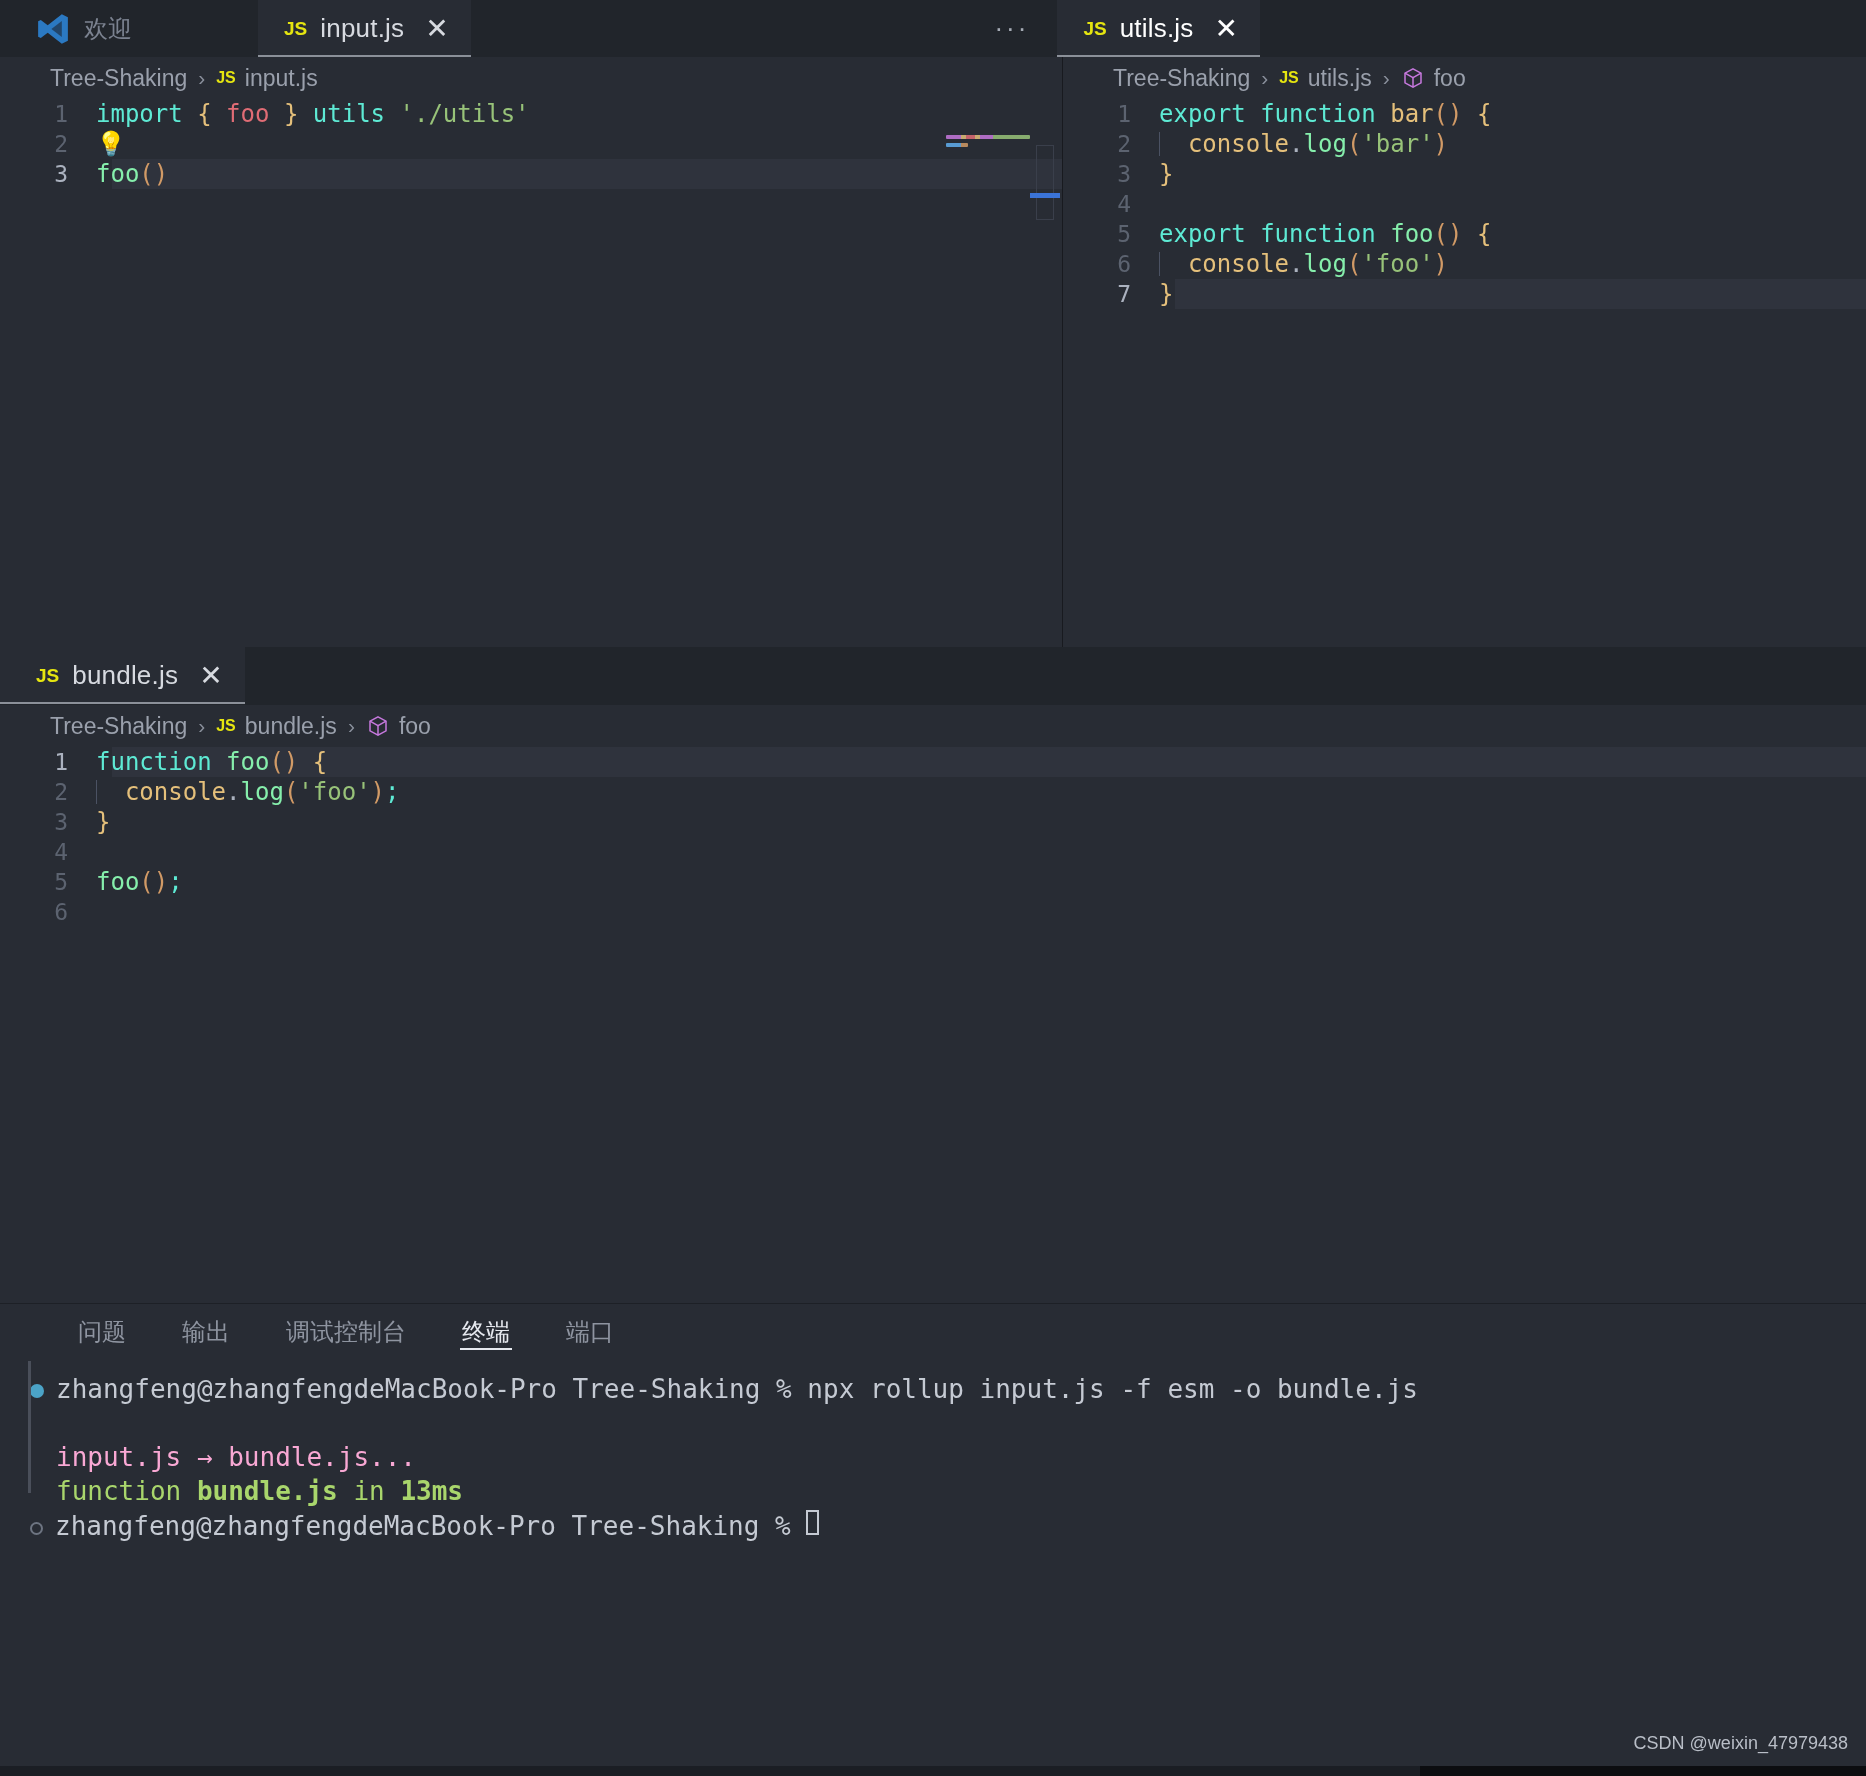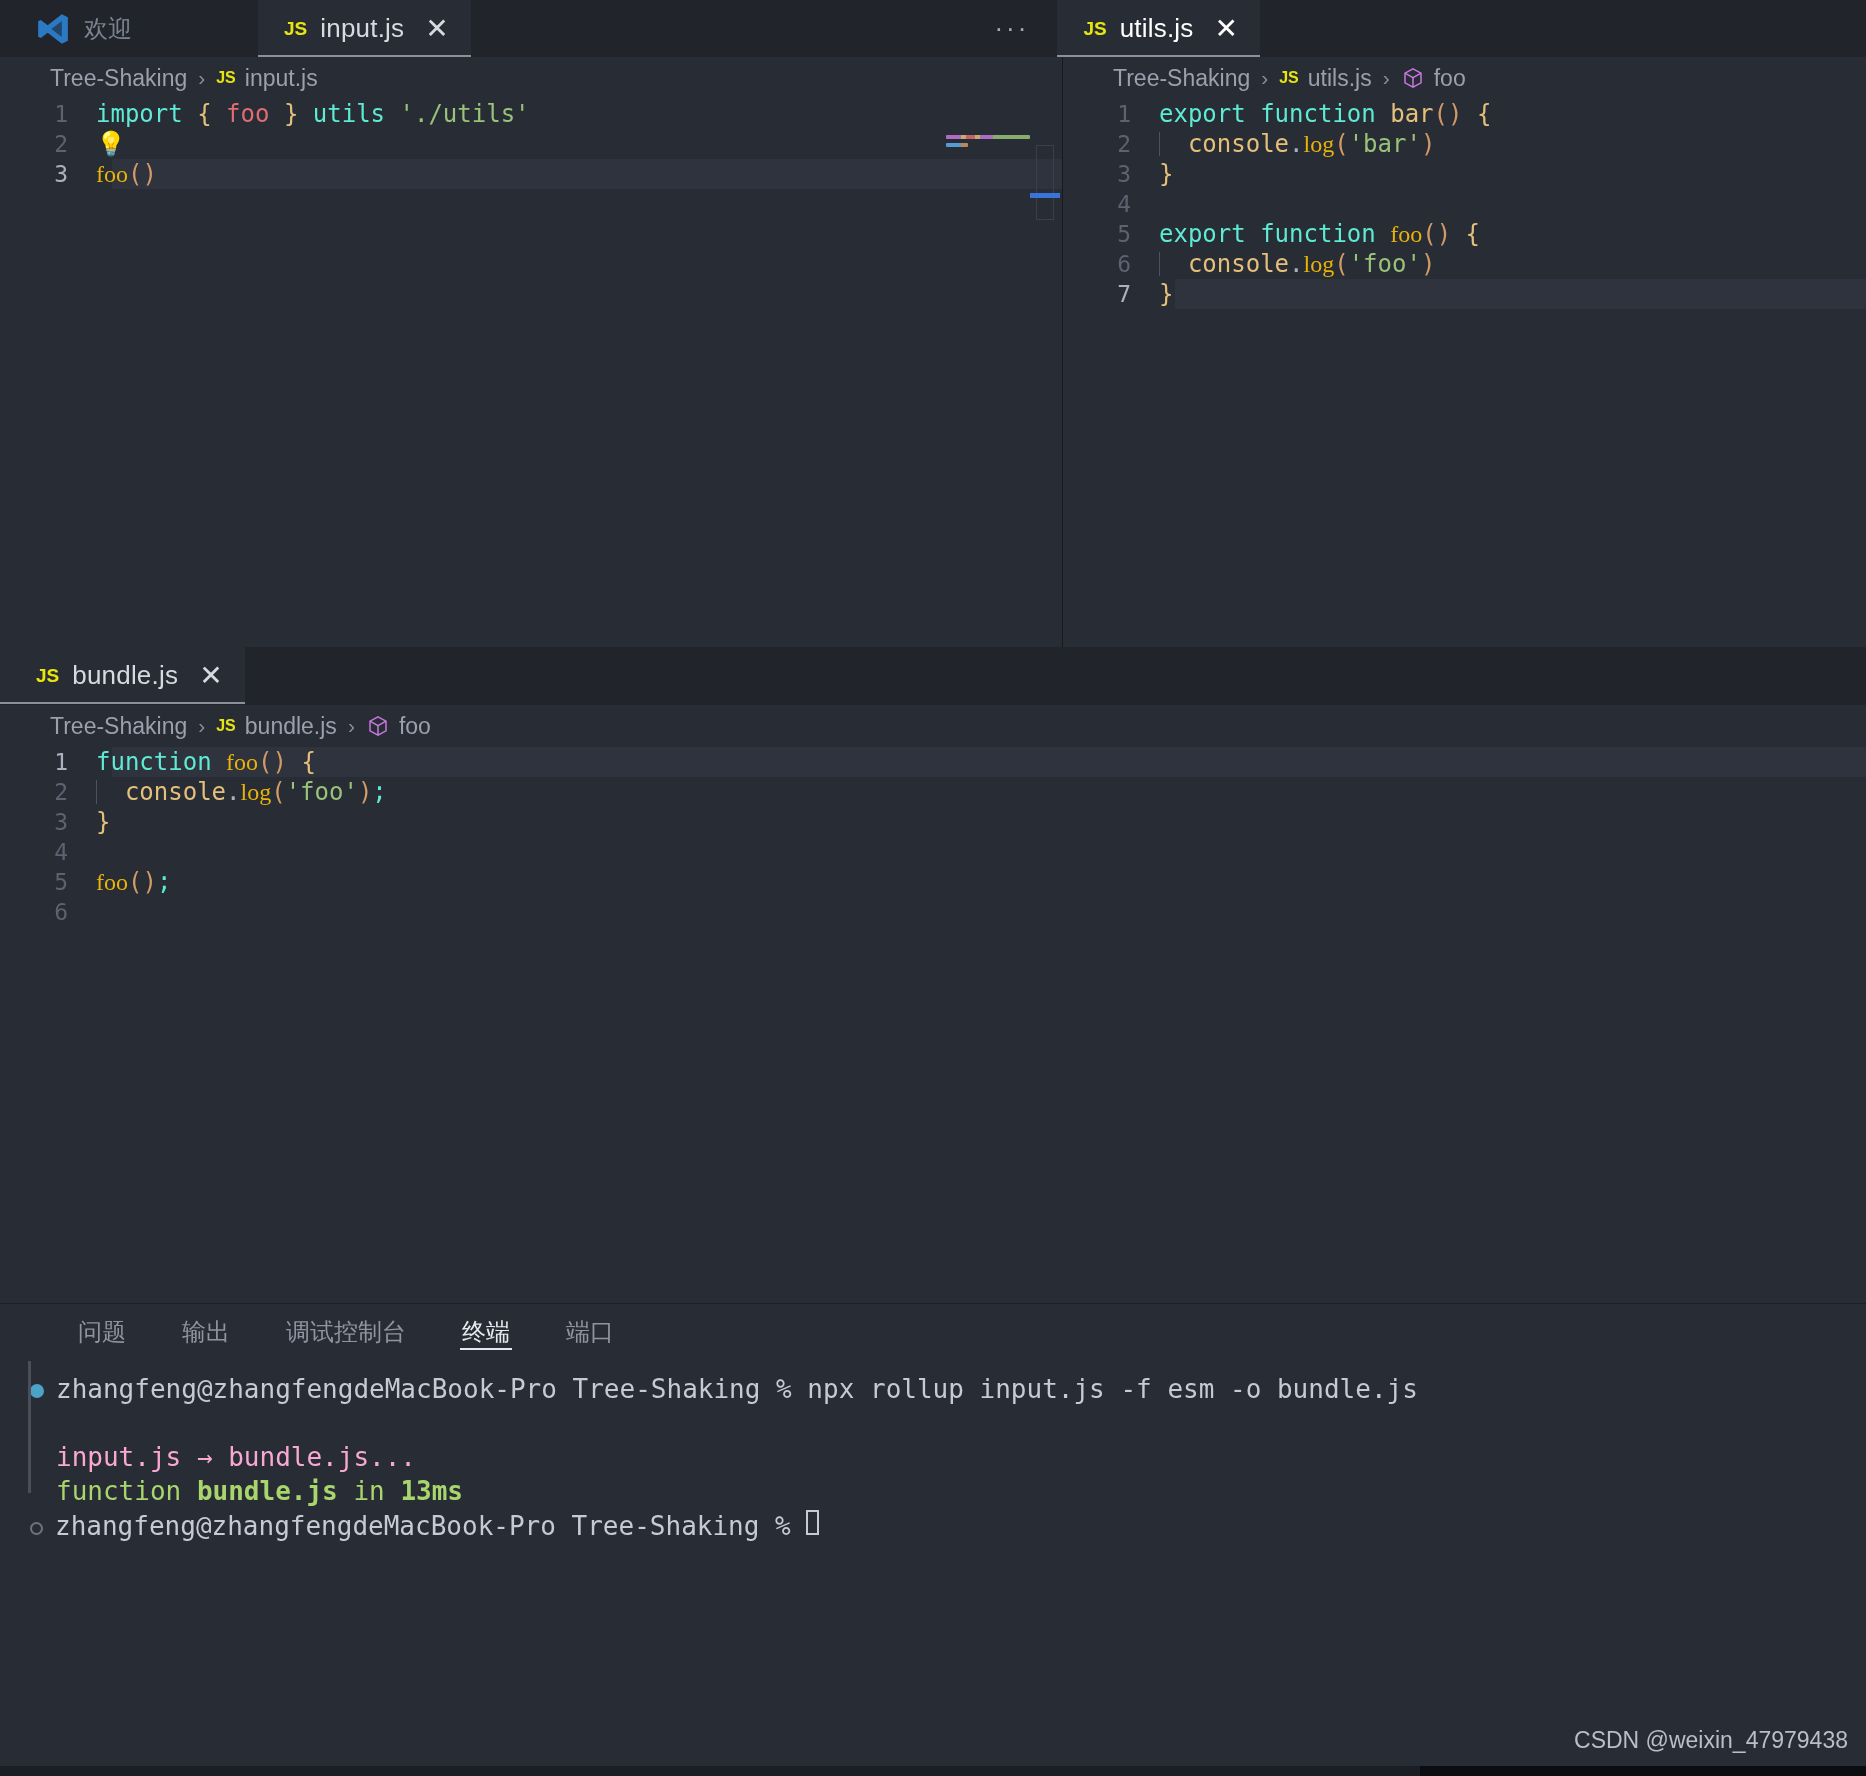--- a/index.html
+++ b/index.html
@@ -66,21 +66,21 @@
     color: #5c6370; font-size: 23px; font-family: "DejaVu Sans Mono", monospace;
   }
   .ln.cur { color: #abb2bf; }
   .ltxt { position: relative; white-space: pre; z-index: 1; }
 
   
   .k  { color: #5eead4; }   
   .b  { color: #e5c07b; }   
   .v  { color: #e06c75; }   
   .s  { color: #98c379; }   
-  .f  { color: #eab308; font-family: Liberation Serif, serif; }   
+  .f  { color: #86efac; }   
   .o  { color: #d19a66; }   
   .p  { color: #abb2bf; }   
 
   .indent-guide {
     position:absolute; width:1px; background:#4b5263; top:2px; bottom:2px; left:0;
   }
 
   
   .minimap {
     position: absolute; right: 28px; top: 78px; width: 88px; height: 40px;
@@ -112,21 +112,21 @@
   .dot.filled { background: #4ba3c7; }
   .dot.hollow { border: 2px solid #6d7481; width: 13px; height: 13px; }
   .t-cyan { color: #f9a8d4; font-weight: normal; }
   .t-green { color: #a9d66c; }
   .t-greenb { color: #a9d66c; font-weight: bold; }
   .t-plain { color: #c5cad3; }
   .cursor-box { display:inline-block; width: 13px; height: 25px; border: 2px solid #c5cad3; vertical-align: -4px; }
 
   .watermark {
     position: absolute; right: 18px; bottom: 22px;
-    font-size: 23px; color: #b9bec7; font-family: "Liberation Sans", sans-serif;
+    font-size: 18px; color: #b9bec7; font-family: "Liberation Sans", sans-serif;
   }
   .bottom-strip { position:absolute; left:0; bottom:0; width:1866px; height:10px; background:#1b1e24; }
   .bottom-strip-dark { position:absolute; left:1420px; bottom:0; width:446px; height:10px; background:#0c0d10; }
   .bulb { font-size: 24px; line-height: 1; }
 </style>
 </head>
 <body>
 
 <div class="app">
 

